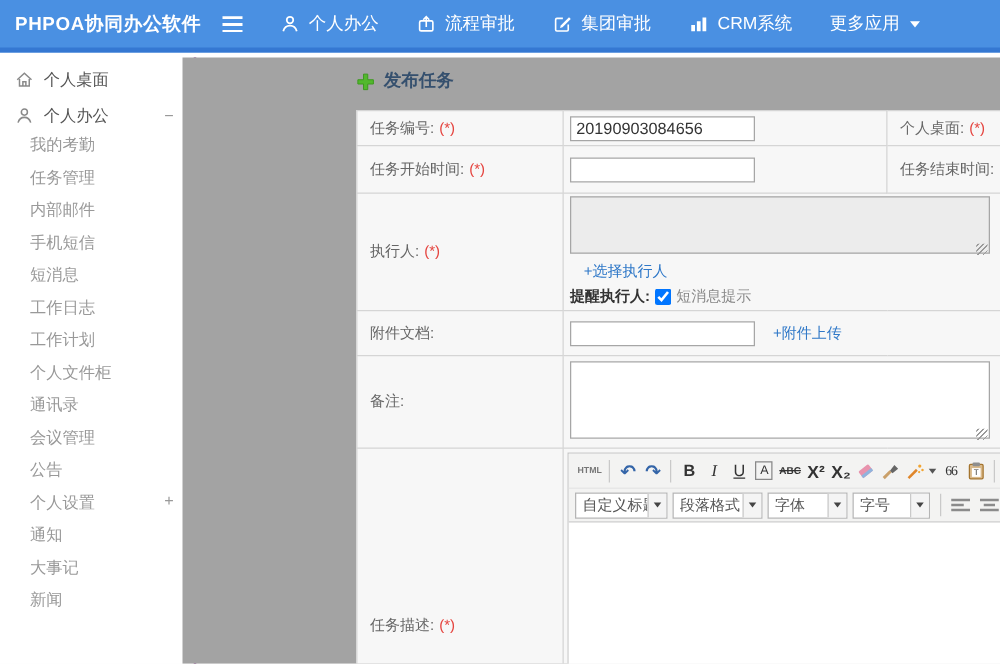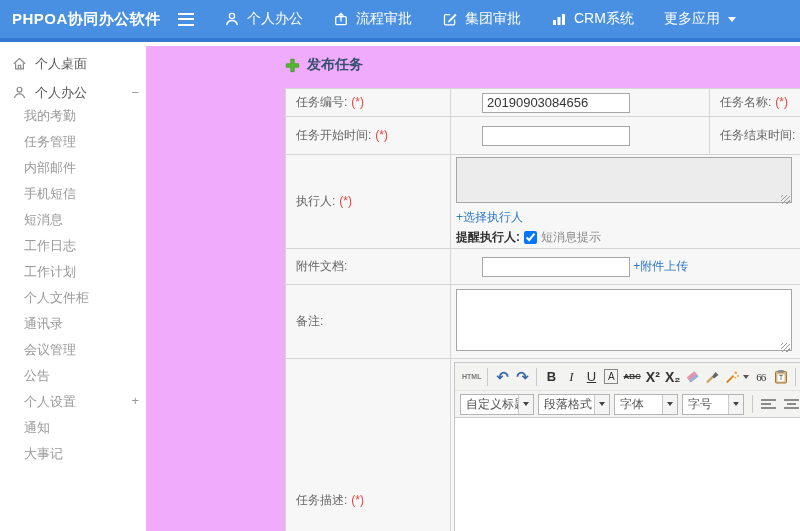--- a/index.html
+++ b/index.html
@@ -20,38 +20,38 @@
 
   
   .sidebar { position:absolute; top:46px; left:0; width:157px; bottom:0; background:#fff;
              border-right:2px solid #701a75; padding-top:3px; overflow:hidden; }
   .side-item { height:29px; display:flex; align-items:center; padding-left:12px; font-size:13px; color:#555; cursor:pointer; }
   .side-item svg { margin-right:8px; }
   .side-sub { height:26px; display:flex; align-items:flex-start; padding-left:24px; font-size:13px; color:#999; cursor:pointer; }
   .expander { margin-left:auto; margin-right:16px; color:#999; font-size:13px; }
 
   
-  .main { position:absolute; left:146px; top:46px; right:0; bottom:0; background:#f0abfc; overflow:hidden; }
+  .main { position:absolute; left:146px; top:46px; right:0; bottom:0; background:#a3a3a3; overflow:hidden; }
   .page-title { position:absolute; left:139px; top:10px; display:flex; align-items:center; gap:7px;
                 font-size:14px; font-weight:bold; color:#35506e; }
 
   .form-table { position:absolute; left:139px; top:42px; width:964px; border-collapse:collapse;
                 background:#f7f7f7; table-layout:fixed; }
   .form-table td { border:1px solid #d5d5d5; font-size:12px; color:#666; padding:2px 5px; vertical-align:middle; }
   td.lbl  { width:165px; padding-left:10px; }
   td.val1 { width:259px; }
   td.lbl2 { padding-left:10px; }
   tr.r1 td { height:28px; } tr.r2 td { height:38px; } tr.r3 td { height:90px; }
   tr.r4 td { height:36px; } tr.r5 td { height:74px; } tr.r6 td { height:283px; }
   .req { color:#e5443f; margin-left:4px; }
 
   .txt { height:20px; border:1px solid #a6a6a6; font-size:13px; color:#333; padding:1px 4px;
-         background:#fff; font-family:inherit; vertical-align:middle;margin-left:26px; }
+         background:#fff; font-family:inherit; vertical-align:middle; }
   .w148 { width:148px; }
-  .lnk { color:#2f78c8; text-decoration:none; font-size:12px; cursor:pointer; }
+  .lnk { color:#2f78c8; text-decoration:none; font-size:12px; cursor:pointer;margin-left:11px; }
   .ta-wrap { position:relative; display:inline-block; vertical-align:top; }
   .exec-ta { width:336px; height:46px; background:#ececec; border:1px solid #a6a6a6; resize:none; font-family:inherit; }
   .remark-ta { width:336px; height:62px; background:#fff; border:1px solid #a6a6a6; resize:none; font-family:inherit; }
   .grip { position:absolute; right:2px; bottom:2px; width:9px; height:9px;
           background:repeating-linear-gradient(315deg,transparent 0 2px,#9a9a9a 2px 3px); }
   .remind { margin-top:3px; font-size:12px; color:#888; display:flex; align-items:center; gap:4px; }
   .remind b { color:#333; font-size:12px; }
   .link-row { margin-top:3px; }
 
   
@@ -181,20 +181,23 @@
   <div class="side-sub">
     <span>个人设置</span>
     <span class="expander">+</span>
   </div>
   <div class="side-sub">
       <span>通知</span>
     </div>
   <div class="side-sub">
       <span>大事记</span>
     </div>
+  <div class="side-sub">
+      <span>新闻</span>
+    </div>
 </div>
 
 <div class="main">
 
   <div class="page-title">
     <svg width="15" height="15" viewBox="0 0 15 15">
         <path d="M5.8 1.3h3.4v4.5h4.5v3.4H9.2v4.5H5.8V9.2H1.3V5.8h4.5z" fill="#52b82d" stroke="#3d9a1f" stroke-width="0.8"></path>
       </svg>
     <span>发布任务</span>
   </div>
@@ -202,21 +205,21 @@
   <table class="form-table">
     <tbody>
         <tr class="r1">
       <td class="lbl">
         <span>任务编号:</span><span class="req">(*)</span>
       </td>
       <td class="val1">
         <input class="txt w148" value="20190903084656" style="">
       </td>
       <td class="lbl2">
-        <span>任务名称:</span><span class="req">(*)</span>
+        <span>个人桌面:</span><span class="req">(*)</span>
       </td>
     </tr>
     <tr class="r2">
       <td class="lbl">
         <span>任务开始时间:</span><span class="req">(*)</span>
       </td>
       <td class="val1">
         <input class="txt w148" value="" style="">
       </td>
       <td class="lbl2">

